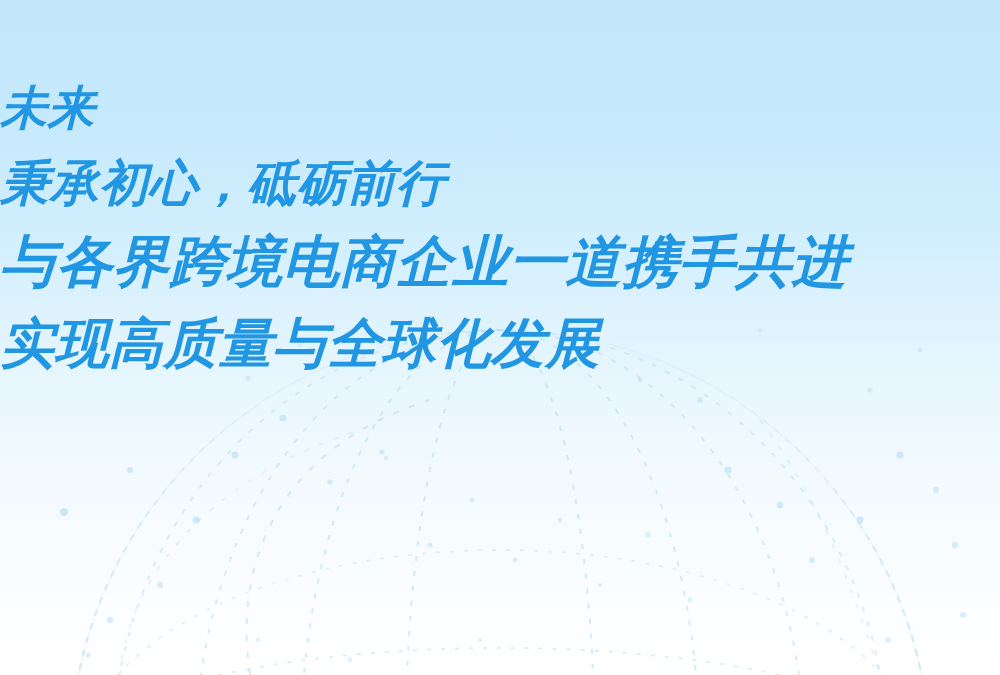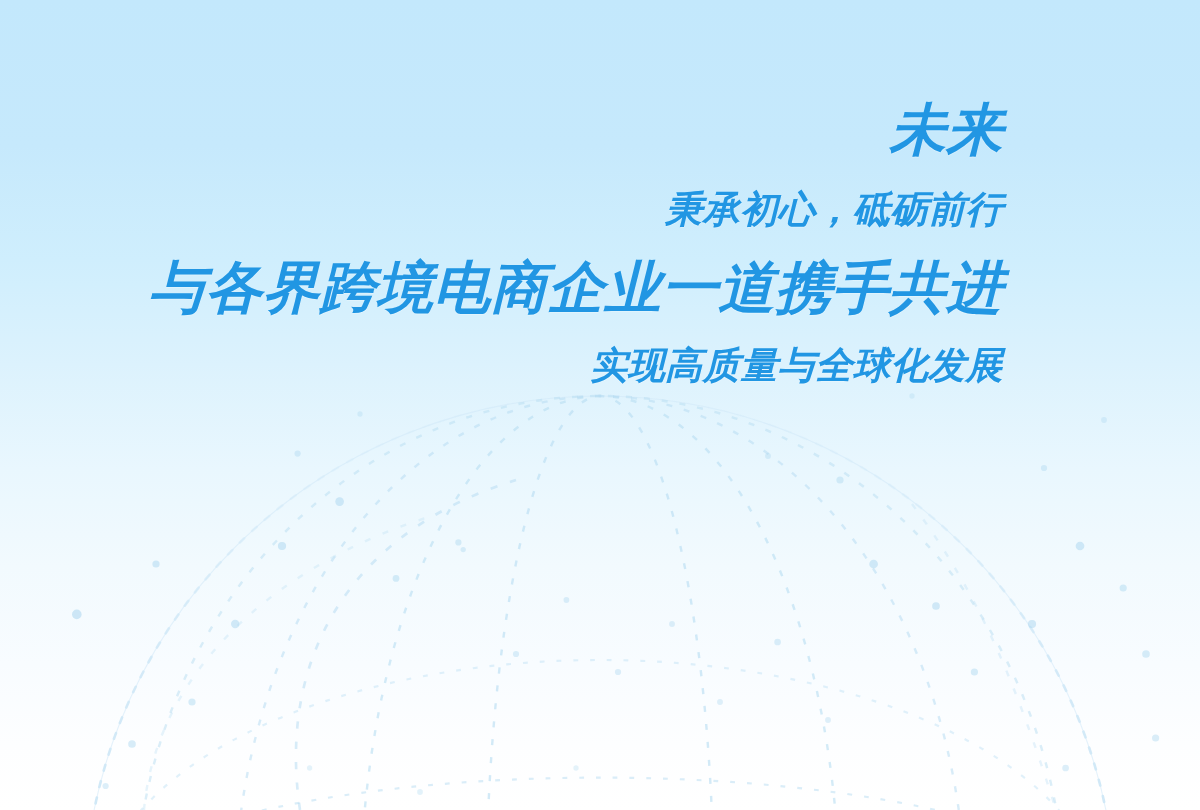--- a/index.html
+++ b/index.html
@@ -36,39 +36,39 @@
     height: 675px;
     pointer-events: none;
   }
 
   
   #headline {
     position: absolute;
     left: 0;
     top: 84px;
     width: 836px;
-    text-align: right;
+    text-align: left;
     z-index: 5;
   }
   .hl-line {
     display: block;
     color: #2196e3;
     font-weight: bold;
     font-style: italic;
     line-height: 1.0;
     letter-spacing: 0.01em;
     white-space: nowrap;
     text-shadow: 0 1px 0 rgba(255,255,255,0.25);
   }
   .hl-line.l1 { font-size: 47px; margin-bottom: 28px; }
   .hl-line.l2 { font-size: 47px; margin-bottom: 26px; }
-  .hl-line.l3 { font-size: 31px; margin-bottom: 26px; }
-  .hl-line.l4 { font-size: 47px; margin-bottom: 26px; font-style: italic; }
+  .hl-line.l3 { font-size: 49px; margin-bottom: 26px; }
+  .hl-line.l4 { font-size: 56px; margin-bottom: 26px; font-style: italic; }
   .hl-line.l5 { font-size: 47px; margin-bottom: 26px; }
-  .hl-line.l6 { font-size: 31px; margin-bottom: 0; padding-left: 32px; }
+  .hl-line.l6 { font-size: 54px; margin-bottom: 0; }
 
   
   #watermark {
     position: absolute;
     right: 22px;
     bottom: 22px;
     z-index: 10;
     font-size: 25px;
     letter-spacing: 0.5px;
     color: rgba(40,40,40,0.72);

